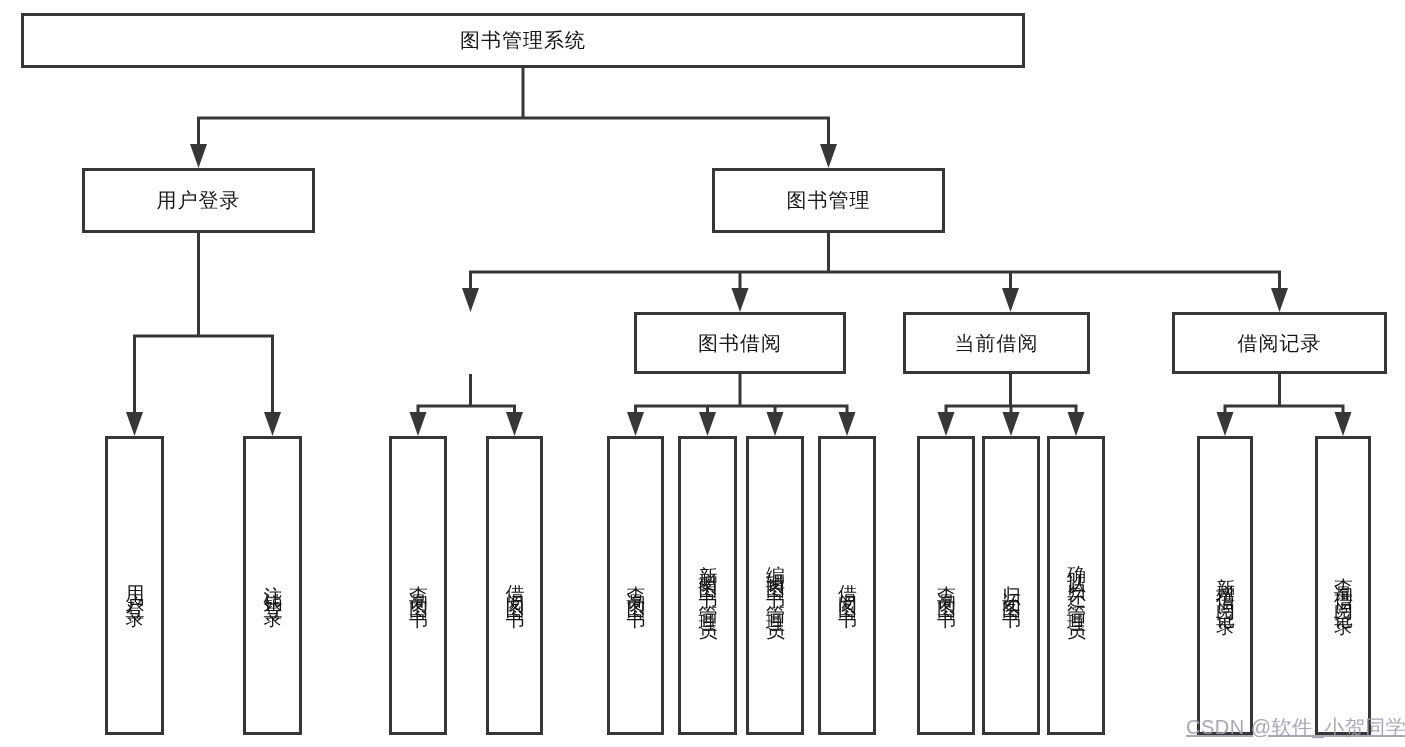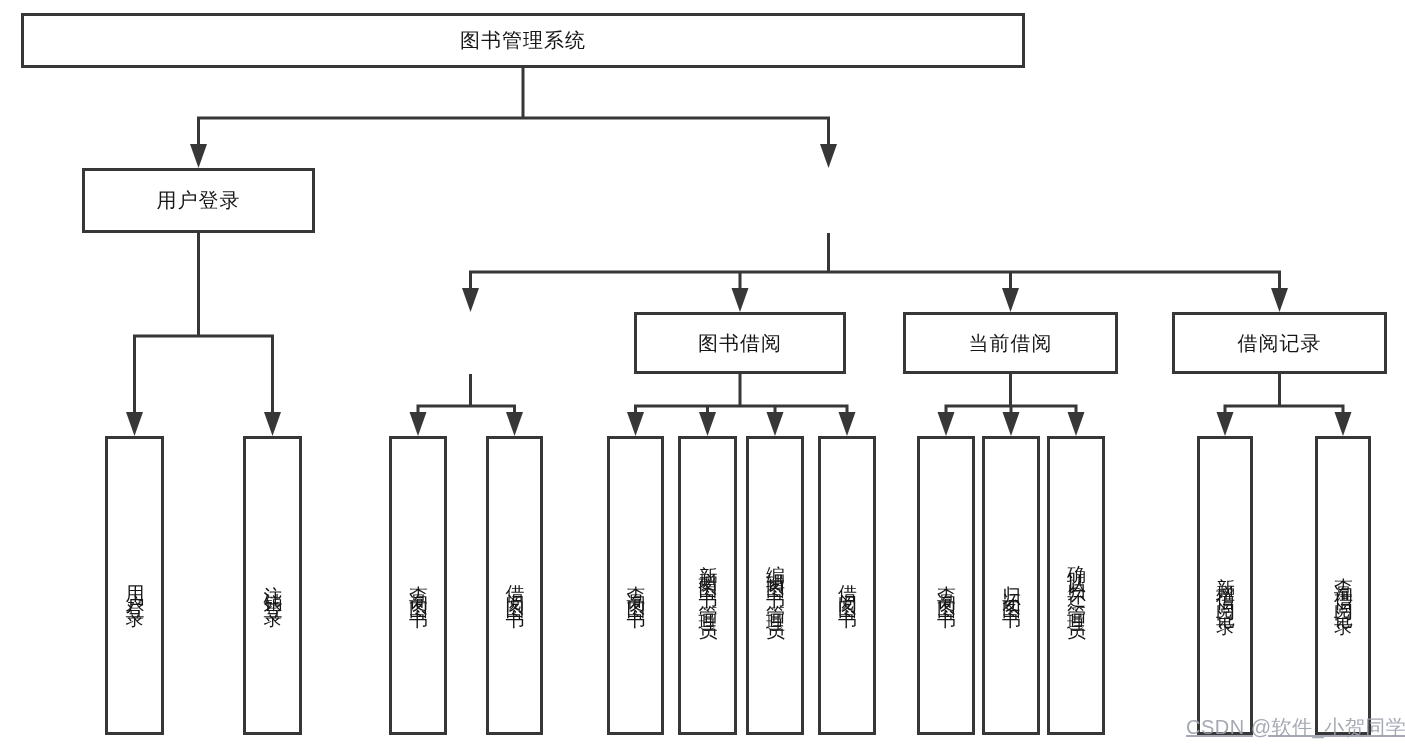--- a/index.html
+++ b/index.html
@@ -106,23 +106,24 @@
     <g>
       <path d="M1279.5,374 V406 M1223.5,406 H1344.5 M1225,406 V415 M1343,406 V415"></path>
       <polygon points="1216.5,412 1233.5,412 1225,436"></polygon>
       <polygon points="1334.5,412 1351.5,412 1343,436"></polygon>
     </g>
   </svg>
 
   <div class="hnode" style="left:21px;top:13px;width:1004px;height:55px;">图书管理系统</div>
 
   <div class="hnode" style="left:82px;top:168px;width:233px;height:65px;">用户登录</div>
+  <div class="hnode" style="left:712px;top:168px;width:233px;height:65px;">图书管理</div>
 
   <div class="hnode" style="left:634px;top:312px;width:212px;height:62px;">图书借阅</div>
-  <div class="hnode" style="left:903px;top:312px;width:215px;height:62px;">当前借阅</div>
+  <div class="hnode" style="left:903px;top:312px;width:187px;height:62px;">当前借阅</div>
   <div class="hnode" style="left:1172px;top:312px;width:215px;height:62px;">借阅记录</div>
 
   <div class="vnode" style="left:105px;top:436px;width:59px;height:299px;">
     <span class="vtext">用户登录</span>
   </div>
   <div class="vnode" style="left:243px;top:436px;width:59px;height:299px;">
     <span class="vtext">注销登录</span>
   </div>
 
   <div class="vnode" style="left:389px;top:436px;width:58px;height:299px;">

